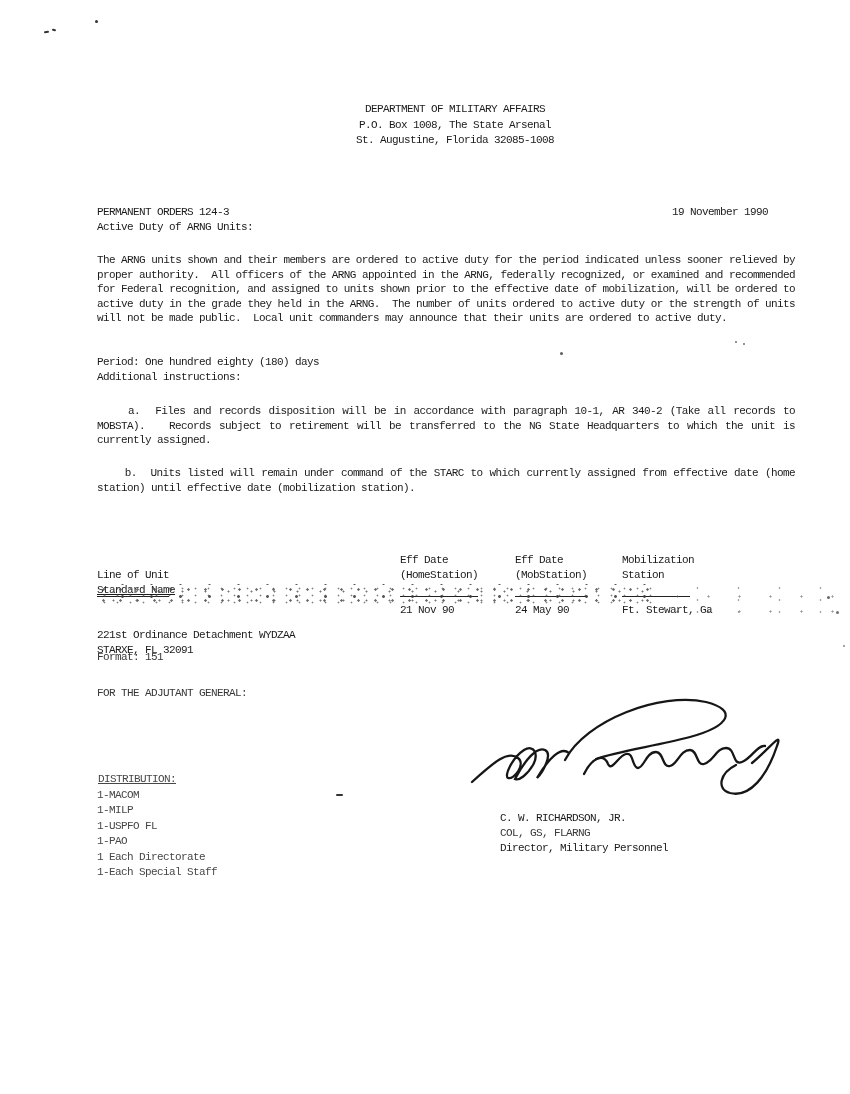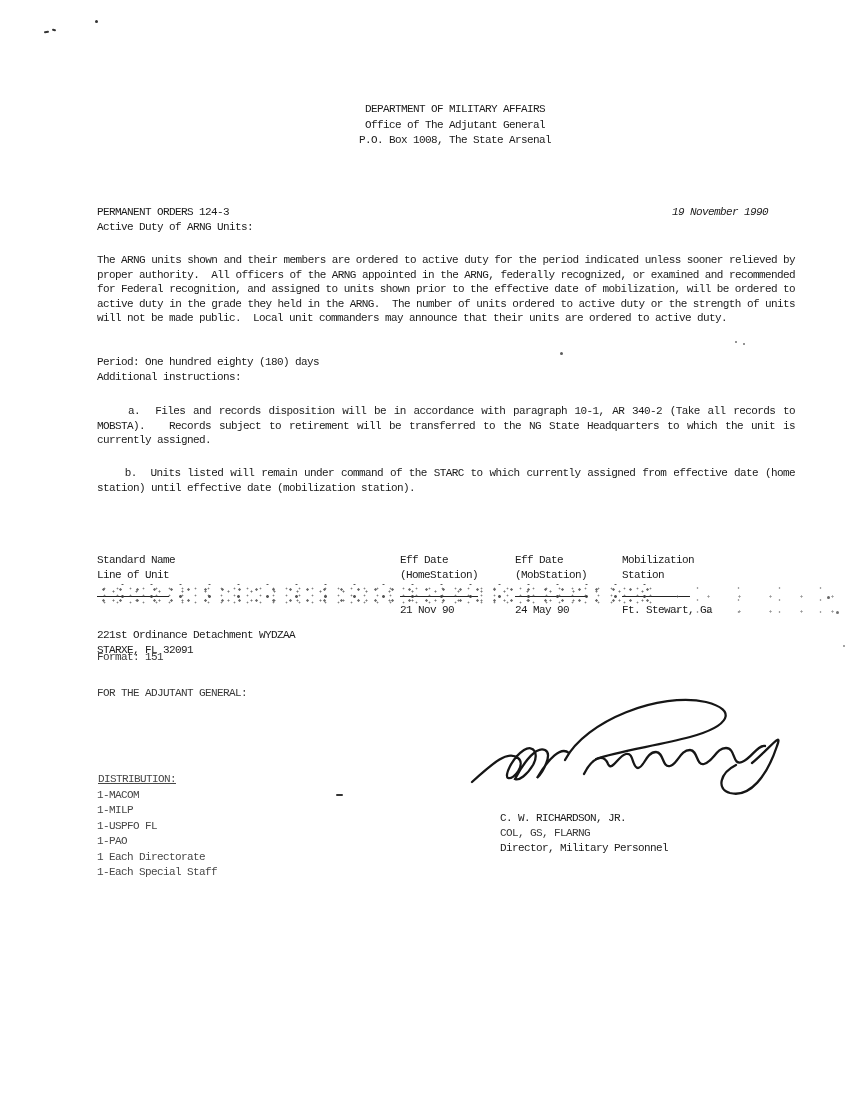--- a/index.html
+++ b/index.html
@@ -48,42 +48,42 @@
 <body>
 
 <div class="page">
 
   <div class="speck" style="left:44px;top:31px;width:5px;height:2px;border-radius:1px;transform:rotate(-8deg);"></div>
   <div class="speck" style="left:52px;top:29px;width:4px;height:2px;border-radius:1px;transform:rotate(14deg);"></div>
   <div class="speck" style="left:95px;top:20px;width:3px;height:3px;"></div>
 
   <div class="abs center lh155" style="left:200px;top:102px;width:510px;">
     <div>DEPARTMENT OF MILITARY AFFAIRS</div>
-    <div>Office of The Adjutant General</div>
     <div>P.O. Box 1008, The State Arsenal</div>
+    <div>St. Augustine, Florida  32085-1008</div>
   </div>
 
   <div class="abs" style="left:97px;top:205px;">PERMANENT ORDERS 124-3</div>
-  <div class="abs" style="left:672px;top:205px;font-style:italic;">19 November 1990</div>
+  <div class="abs" style="left:672px;top:205px;">19 November 1990</div>
   <div class="abs" style="left:97px;top:219.6px;">Active Duty of ARNG Units:</div>
 
   <div class="abs pre just" style="left:97px;top:253px;width:698px;">The ARNG units shown and their members are ordered to active duty for the period indicated unless sooner relieved by proper authority.  All officers of the ARNG appointed in the ARNG, federally recognized, or examined and recommended for Federal recognition, and assigned to units shown prior to the effective date of mobilization, will be ordered to active duty in the grade they held in the ARNG.  The number of units ordered to active duty or the strength of units will not be made public.  Local unit commanders may announce that their units are ordered to active duty.</div>
 
   <div class="speck" style="left:735px;top:341px;width:2px;height:2px;opacity:.7;"></div>
   <div class="speck" style="left:743px;top:343px;width:2px;height:2px;opacity:.7;"></div>
   <div class="speck" style="left:560px;top:352px;width:3px;height:3px;opacity:.8;"></div>
 
   <div class="abs" style="left:97px;top:355px;">Period: One hundred eighty (180) days</div>
   <div class="abs" style="left:97px;top:369.6px;">Additional instructions:</div>
 
   <div class="abs pre just" style="left:97px;top:404px;width:698px;">    a.  Files and records disposition will be in accordance with paragraph 10-1, AR 340-2 (Take all records to MOBSTA).   Records subject to retirement will be transferred to the NG State Headquarters to which the unit is currently assigned.</div>
   <div class="abs pre just" style="left:97px;top:466px;width:698px;">    b.  Units listed will remain under command of the STARC to which currently assigned from effective date (home station) until effective date (mobilization station).</div>
 
   <div>
-    <div class="abs" style="left:97px;top:553px;">Standard Name</div>
+    <div class="abs" style="left:97px;top:583px;text-decoration:underline;">Standard Name</div>
     <div class="abs" style="left:400px;top:553px;">Eff Date</div>
     <div class="abs" style="left:515px;top:553px;">Eff Date</div>
     <div class="abs" style="left:622px;top:553px;">Mobilization</div>
     <div class="abs" style="left:97px;top:568px;"><span class="u">Line of Unit</span></div>
     <div class="abs" style="left:400px;top:568px;"><span class="u">(HomeStation)</span></div>
     <div class="abs" style="left:515px;top:568px;"><span class="u">(MobStation)</span></div>
     <div class="abs" style="left:622px;top:568px;"><span class="u u-ext">Station</span></div>
   </div>
 
   <div class="abs speckle" style="left:95px;top:584px;width:565px;height:21px;opacity:.85;"></div>

